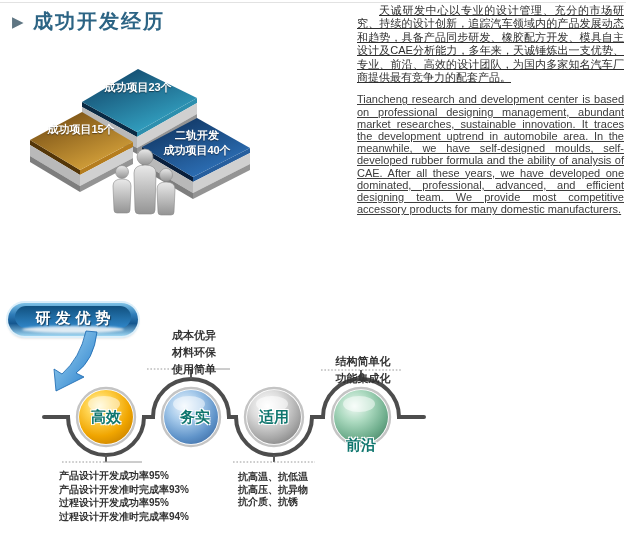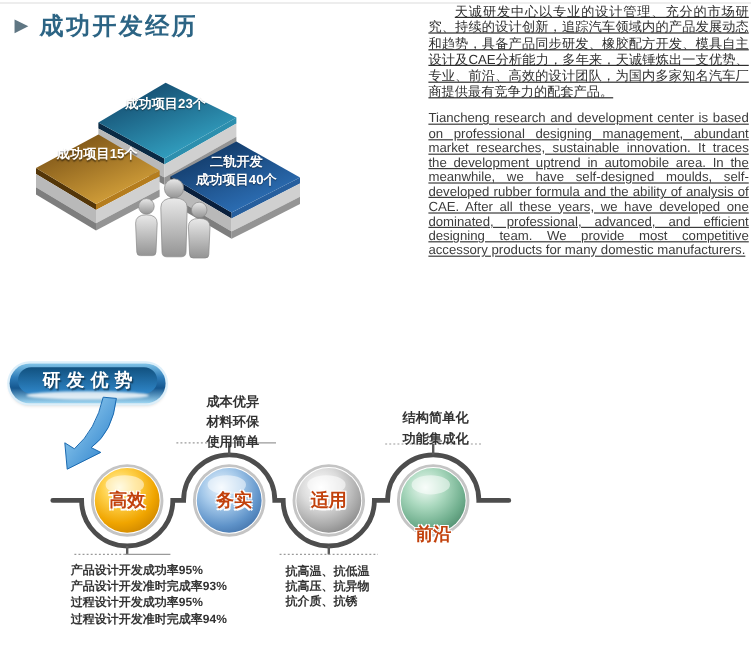--- a/index.html
+++ b/index.html
@@ -22,21 +22,21 @@
   .badge{left:8px;top:279px;width:130px;height:33px;border-radius:18px;
     background:linear-gradient(180deg,#7fc2e6 0%,#2e7cb8 35%,#15578f 62%,#9fd6f2 100%);
     box-shadow:0 0 0 2px #dceffa,0 2px 3px rgba(0,0,0,.18);margin-top:24px;}
   .badge::before{content:"";position:absolute;left:7px;right:7px;top:3px;height:22px;border-radius:12px;
     background:linear-gradient(180deg,#11517f,#2f86c8);}
   .badge::after{content:"";position:absolute;left:14px;right:14px;bottom:3px;height:7px;border-radius:50%;
     background:rgba(255,255,255,.8);filter:blur(1px);}
   .badge-label{position:absolute;left:0;top:0;width:100%;line-height:29px;text-align:center;color:#fff;
     font-size:15px;font-weight:bold;letter-spacing:5px;text-indent:5px;text-shadow:1px 1px 1px rgba(0,0,0,.45);z-index:2;}
   
-  .node-label{width:70px;text-align:center;font-size:15px;font-weight:bold;color:#c2410c;
+  .node-label{width:70px;text-align:center;font-size:15px;font-weight:bold;color:#0f766e;
     text-shadow:-1px -1px 0 #fff,1px -1px 0 #fff,-1px 1px 0 #fff,1px 1px 0 rgba(255,255,255,.9);}
   
   .note{font-weight:bold;color:#333;}
   .note div{white-space:nowrap;}
   .note-sm{font-size:10px;line-height:13.5px;}
   .note-md{font-size:11px;line-height:17px;}
 </style>
 </head>
 <body>
 
@@ -199,21 +199,21 @@
   <div class="abs node-label" style="left:160px;top:408px;">务实</div>
   <div class="abs node-label" style="left:239px;top:408px;">适用</div>
   <div class="abs node-label" style="left:326px;top:408px;margin-top:28px;">前沿</div>
 
   <div class="abs note note-md" style="left:172px;top:327px;">
     <div>成本优异</div>
     <div>材料环保</div>
     <div>使用简单</div>
   </div>
 
-  <div class="abs note note-md" style="left:335px;top:341px;width:56px;text-align:center;">
+  <div class="abs note note-md" style="left:335px;top:353px;width:56px;text-align:center;">
     <div>结构简单化</div>
     <div>功能集成化</div>
   </div>
 
   <div class="abs note note-sm" style="left:59px;top:469px;">
     <div>产品设计开发成功率95%</div>
     <div>产品设计开发准时完成率93%</div>
     <div>过程设计开发成功率95%</div>
     <div>过程设计开发准时完成率94%</div>
   </div>

